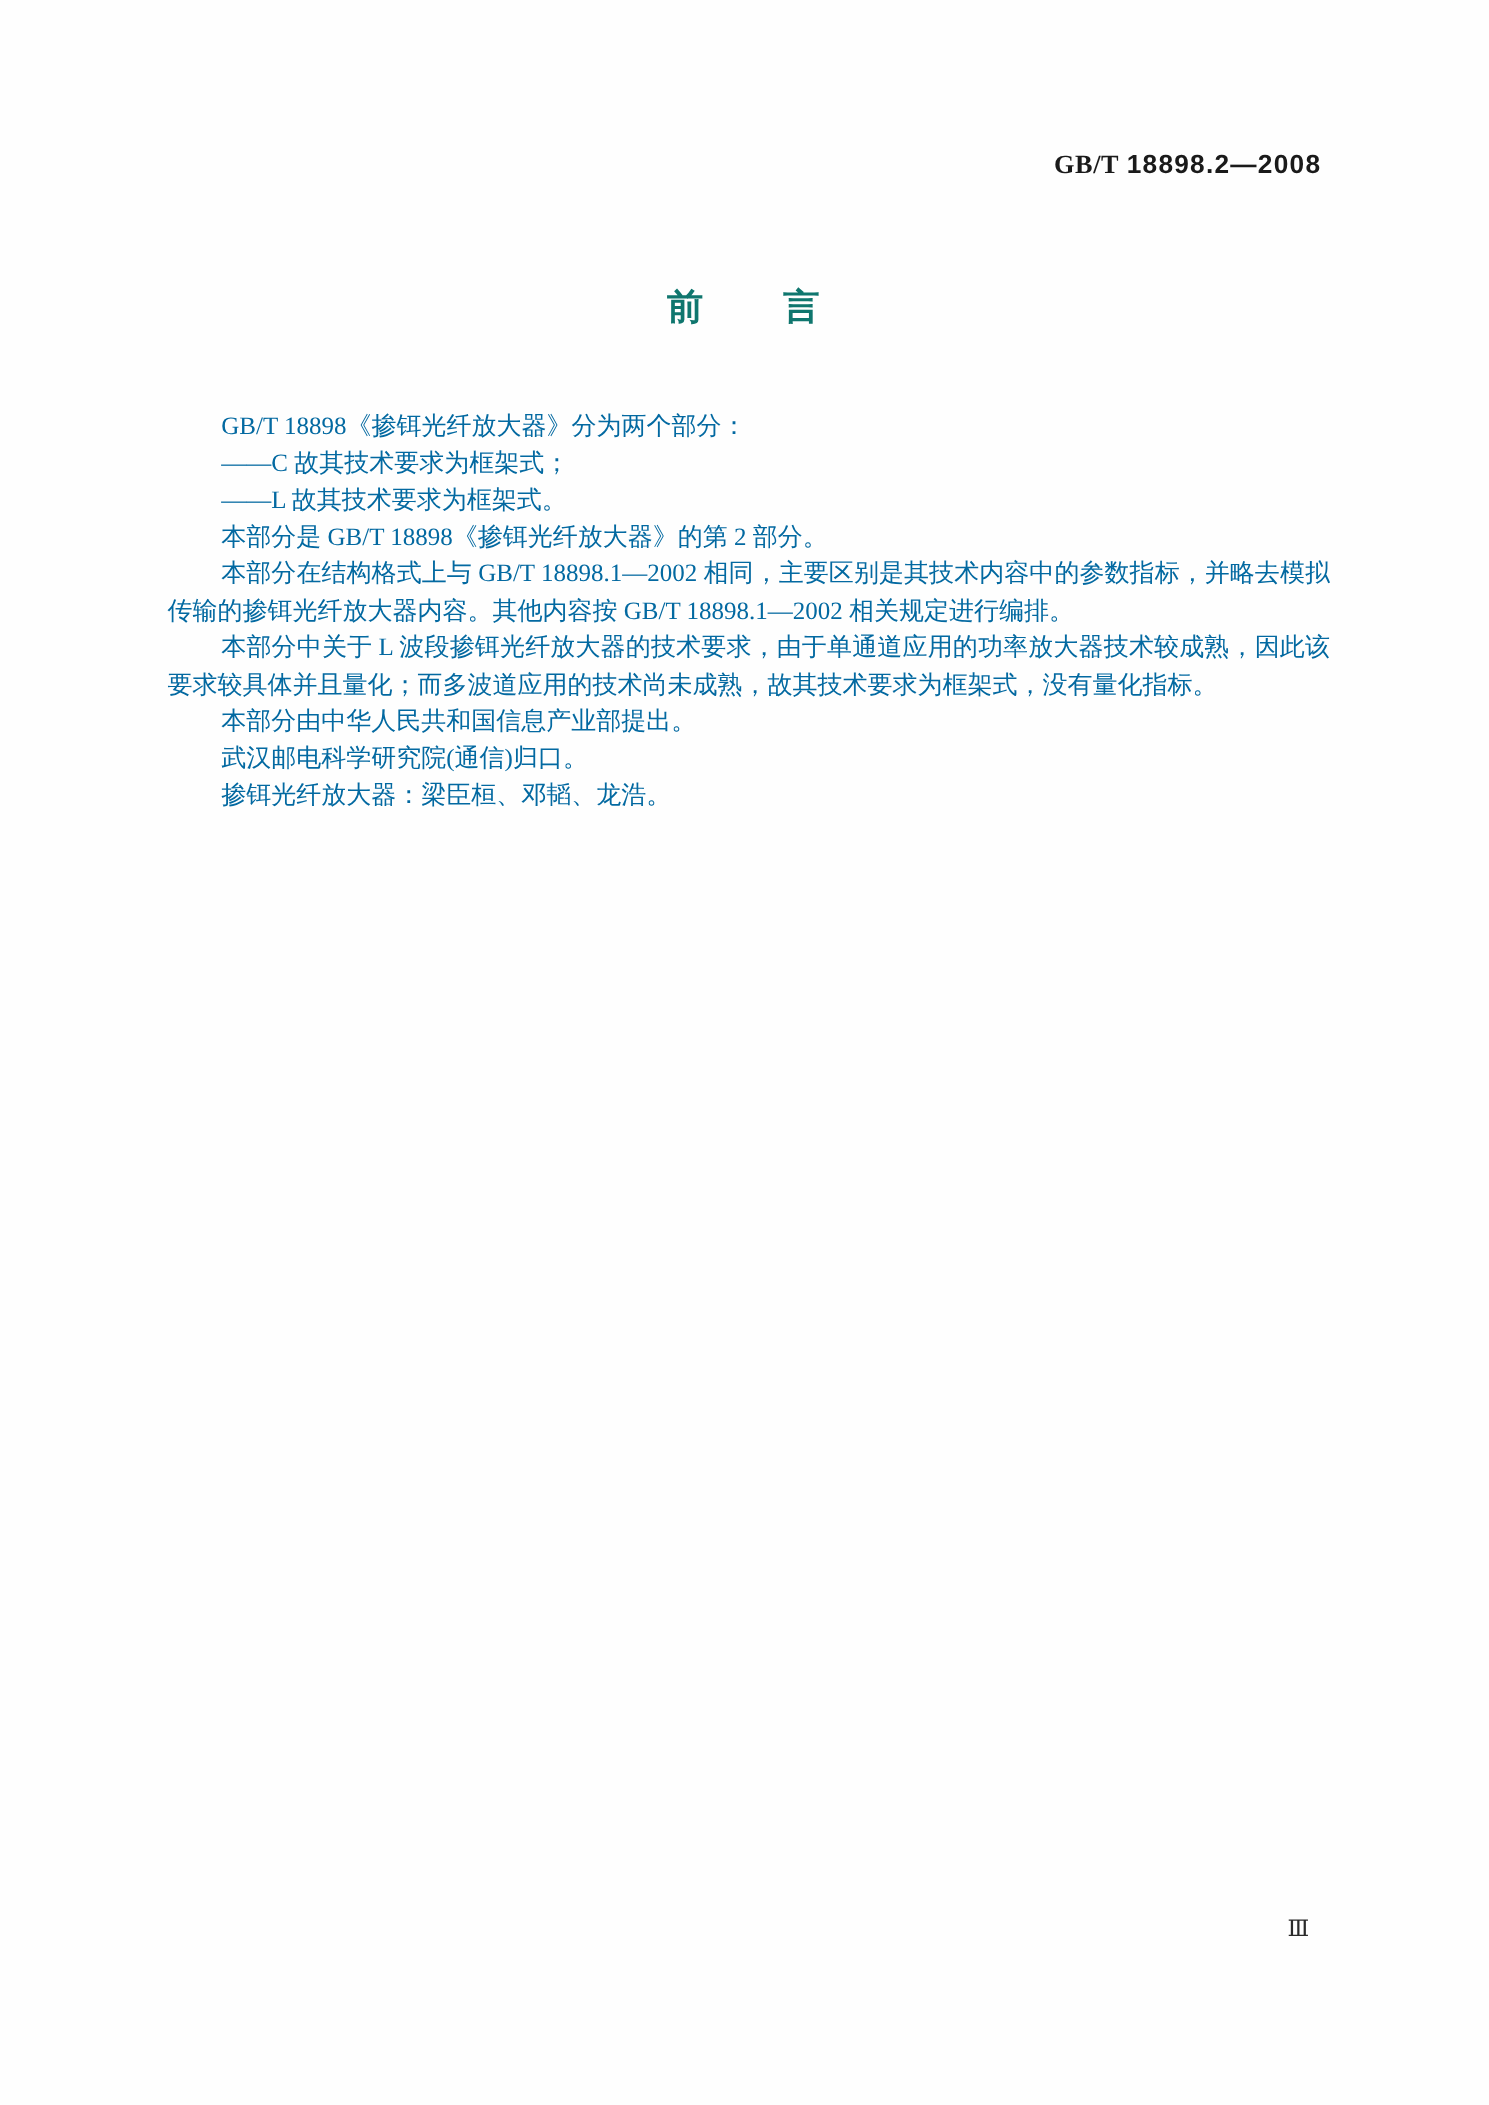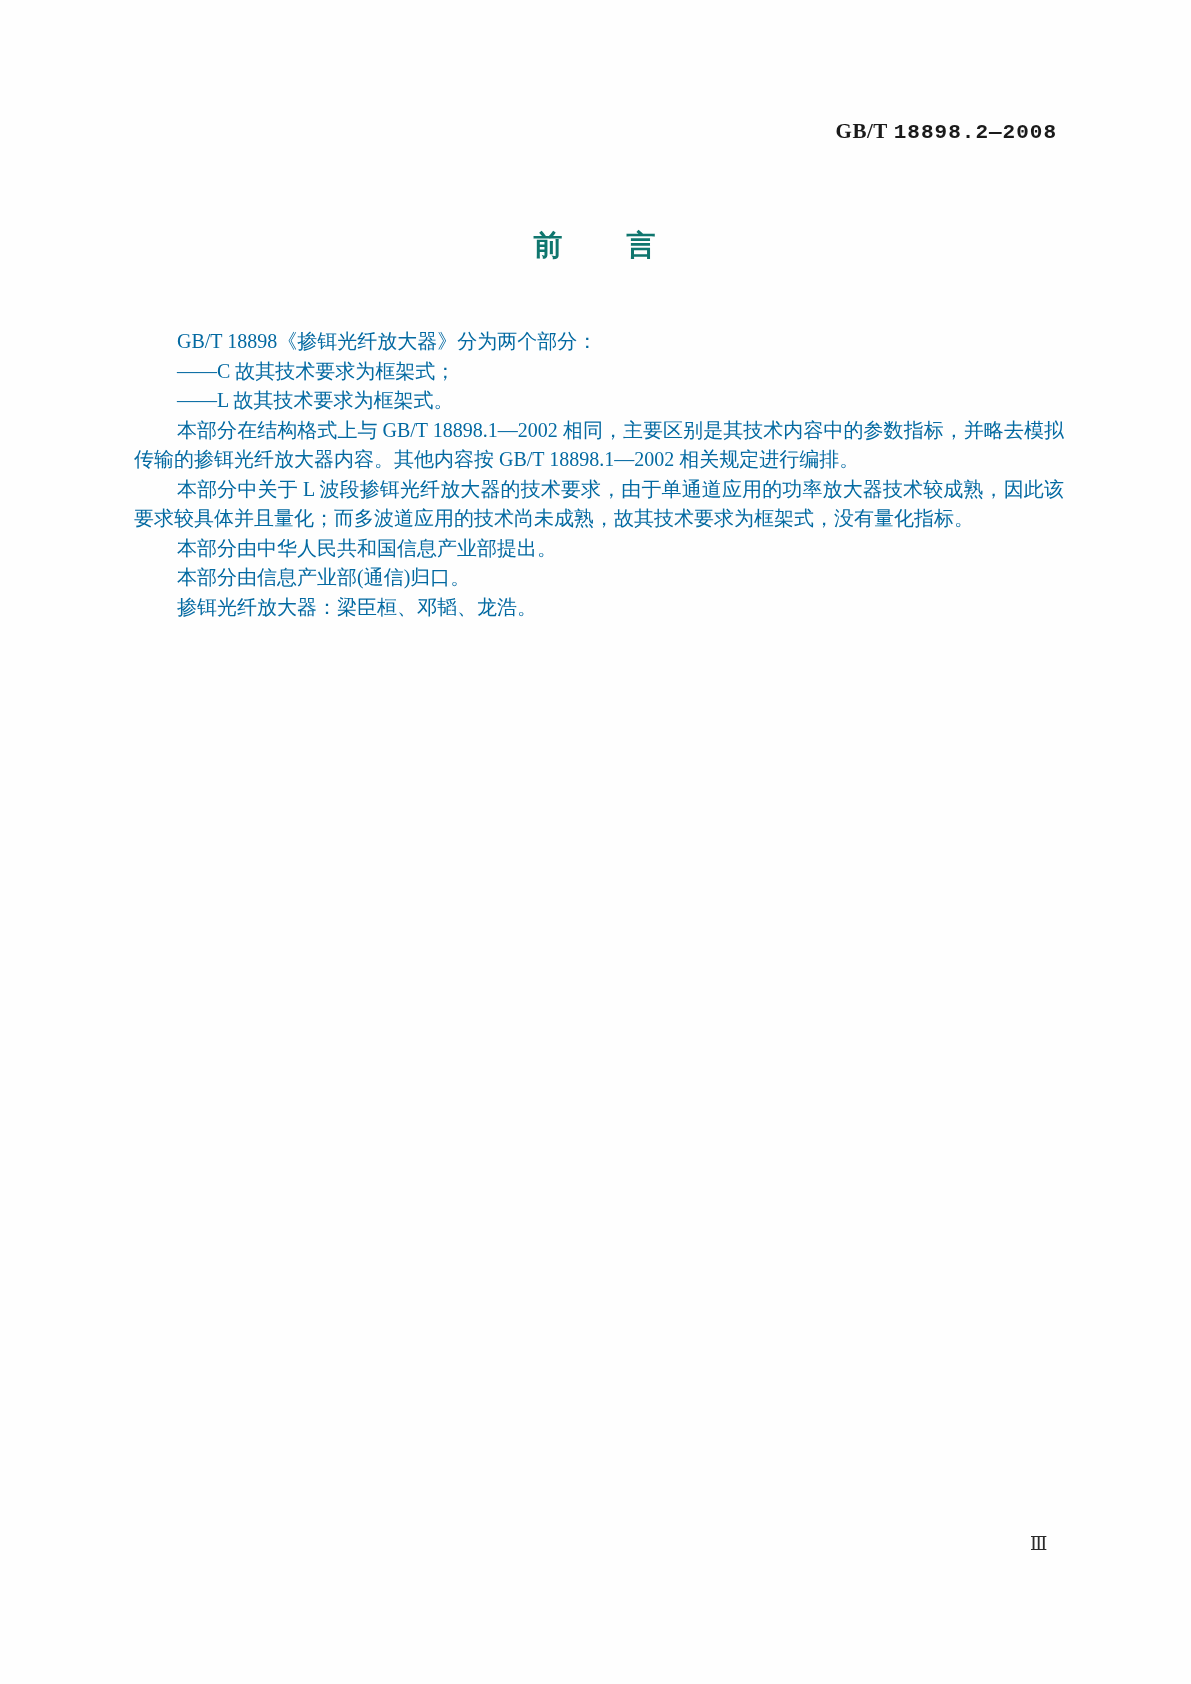--- a/index.html
+++ b/index.html
@@ -25,21 +25,21 @@
     white-space: nowrap;
     color: #1a1a1a;
   }
   .hdr-prefix {
     font-family: "Liberation Serif", "DejaVu Serif", serif;
     letter-spacing: 0.5px;
     margin-right: 6px;
     margin-top: 40px;
   }
   .hdr-number {
-    font-family: Liberation Mono, monospace;
+    font-family: Liberation Sans, sans-serif;
     letter-spacing: 1px;
   }
   .doc-title {
     position: absolute;
     top: 226px;
     left: 0;
     width: 100%;
     margin: 0;
     text-align: center;
     font-family: "Liberation Sans", "DejaVu Sans", sans-serif;
@@ -80,22 +80,23 @@
   <div class="header">
     <span class="hdr-prefix">GB/T</span><span class="hdr-number">18898.2—2008</span>
   </div>
 
   <h1 class="doc-title">前　　言</h1>
 
   <div class="body-text">
     <p>GB/T 18898《掺铒光纤放大器》分为两个部分：</p>
     <p>——C 故其技术要求为框架式；</p>
     <p>——L 故其技术要求为框架式。</p>
+    <p>本部分是 GB/T 18898《掺铒光纤放大器》的第 2 部分。</p>
     <p>本部分在结构格式上与 GB/T 18898.1—2002 相同，主要区别是其技术内容中的参数指标，并略去模拟传输的掺铒光纤放大器内容。其他内容按 GB/T 18898.1—2002 相关规定进行编排。</p>
     <p>本部分中关于 L 波段掺铒光纤放大器的技术要求，由于单通道应用的功率放大器技术较成熟，因此该要求较具体并且量化；而多波道应用的技术尚未成熟，故其技术要求为框架式，没有量化指标。</p>
     <p>本部分由中华人民共和国信息产业部提出。</p>
-    <p>本部分由信息产业部(通信)归口。</p>
+    <p>武汉邮电科学研究院(通信)归口。</p>
     <p>掺铒光纤放大器：梁臣桓、邓韬、龙浩。</p>
   </div>
 
   <div class="page-number">Ⅲ</div>
 
 </div>
 
 </body></html>

